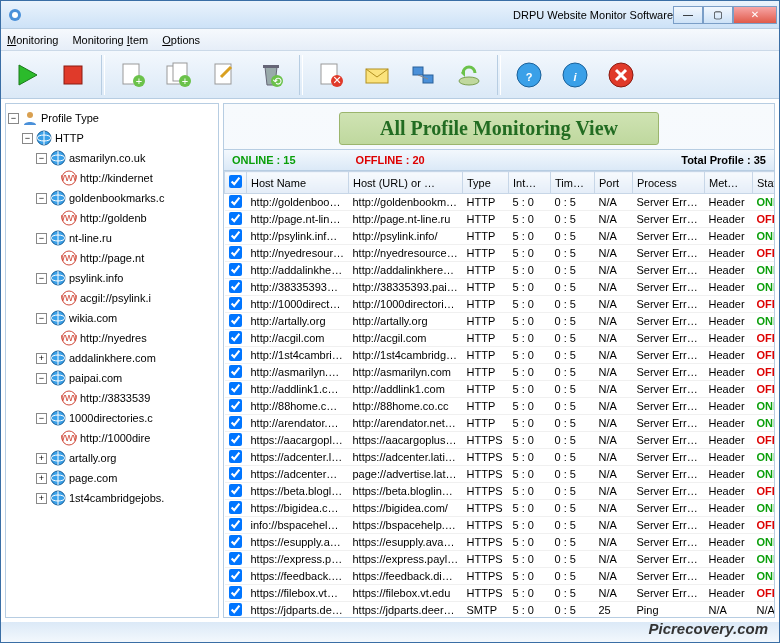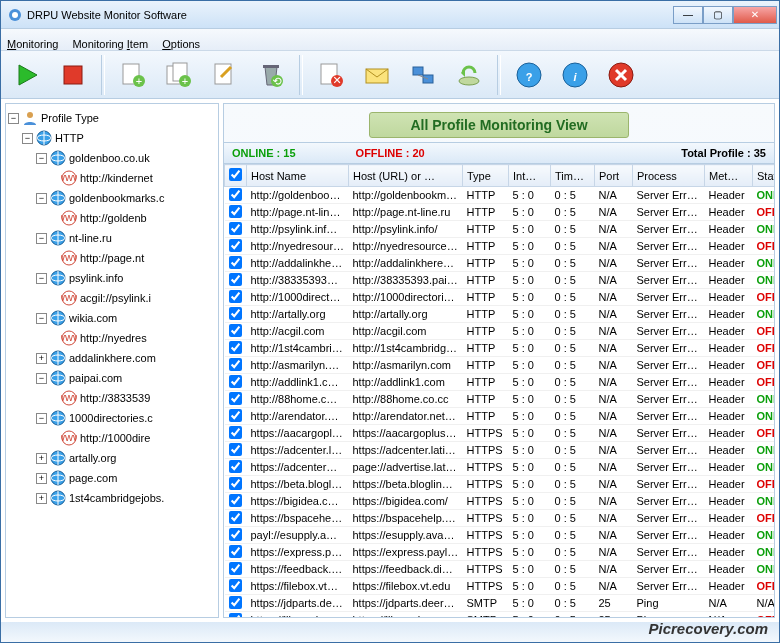--- a/index.html
+++ b/index.html
@@ -1,38 +1,38 @@
 <!DOCTYPE html>
 <html><head>
 <meta charset="utf-8">
 <style>
 * { box-sizing: border-box; margin: 0; padding: 0; font-family: "Segoe UI", Tahoma, sans-serif; font-size: 11px; }
 body { background: #fff; }
 .window { width: 780px; height: 643px; border: 1px solid #3a6ea5; background: #fff; display: flex; flex-direction: column; }
-.titlebar { height: 28px; background: linear-gradient(#eaf3fc, #cde2f7); display: flex; align-items: center; padding: 0 2px 0 6px; border-bottom: 1px solid #b7cde2; }
+.titlebar { height: 28px; background: linear-gradient(#eaf3fc, #cde2f7); display: flex; align-items: center; padding: 0 2px 0 6px; border-bottom: 1px solid #b7cde2; text-align: right; }
 .titlebar .icon { width: 16px; height: 16px; margin-right: 4px; }
 .titlebar .title { flex: 1; color: #000; }
 .winbtns { display: flex; gap: 0; }
 .winbtn { width: 30px; height: 18px; border: 1px solid #7a9ec7; background: linear-gradient(#f2f7fd,#cde2f7); display: flex; align-items: center; justify-content: center; font-size: 10px; }
 .winbtn.close { background: linear-gradient(#f7a6a6,#e05a4a); color: #fff; width: 44px; }
-.menubar { height: 22px; background: linear-gradient(#f6f9fd,#e6eef8); display: flex; align-items: flex-end; padding: 0 6px; gap: 14px; border-bottom: 1px solid #cbd9e8; }
+.menubar { height: 22px; background: linear-gradient(#f6f9fd,#e6eef8); display: flex; align-items: center; padding: 0 6px; gap: 14px; border-bottom: 1px solid #cbd9e8; }
 .menubar span { cursor: default; }
 .menubar span u { text-decoration: underline; }
 .toolbar { height: 48px; background: linear-gradient(#f3f8fd,#dbe9f7); display: flex; align-items: center; padding: 0 8px; gap: 10px; border-bottom: 1px solid #b7cde2; }
 .tb-sep { width: 4px; height: 40px; border-left: 1px solid #b7cde2; border-right: 1px solid #fff; }
 .tb-btn { width: 36px; height: 36px; border: 1px solid transparent; border-radius: 4px; display: flex; align-items: center; justify-content: center; }
 .content { flex: 1; display: flex; min-height: 0; }
 .tree { width: 214px; background: #fff; border: 1px solid #b7cde2; margin: 4px 2px 4px 4px; overflow: hidden; }
 .tree-inner { padding: 4px 2px; }
 .tree-node { display: flex; align-items: center; height: 20px; gap: 3px; white-space: nowrap; }
 .expander { width: 11px; height: 11px; border: 1px solid #888; font-size: 9px; line-height: 8px; display: flex; align-items: center; justify-content: center; background: #fff; }
 .dotline { width: 8px; flex-shrink: 0; }
 .tree-icon { width: 16px; height: 16px; display: inline-flex; align-items: center; justify-content: center; flex-shrink: 0; }
 .main { flex: 1; margin: 4px 4px 4px 2px; border: 1px solid #b7cde2; display: flex; flex-direction: column; background: linear-gradient(#f7fafd,#eef5fc); min-width: 0; }
-.view-title { background: linear-gradient(#cfe3b3,#bfd89e); border: 1px solid #9bb56d; margin: 8px auto 4px; padding: 4px 40px; font-size: 14px; font-weight: 700; color: #226c22; border-radius: 3px; width: fit-content; }
+.view-title { background: linear-gradient(#cfe3b3,#bfd89e); border: 1px solid #9bb56d; margin: 8px auto 4px; padding: 4px 40px; font-size: 20px; font-weight: 700; color: #226c22; border-radius: 3px; width: fit-content; font-family: Liberation Serif, serif; }
 .statusbar { height: 22px; background: linear-gradient(#f3f8fd,#dbe9f7); border-top: 1px solid #b7cde2; border-bottom: 1px solid #b7cde2; display: flex; align-items: center; padding: 0 8px; font-weight: 700; }
 .statusbar .online { color: #0a9f0a; text-align: center; }
 .statusbar .offline { color: #d00; margin-left: 60px; }
 .statusbar .total { margin-left: auto; color: #000; }
 .grid { flex: 1; overflow: hidden; background: #fff; }
 .grid table { border-collapse: collapse; width: 100%; table-layout: fixed; }
 .grid th { background: linear-gradient(#f7fafd,#e4edf8); border: 1px solid #c7d6e7; padding: 3px 4px; text-align: left; font-weight: 400; white-space: nowrap; overflow: hidden; }
 .grid td { border-bottom: 1px solid #f0f0f0; padding: 0 4px; height: 17px; white-space: nowrap; overflow: hidden; text-overflow: ellipsis; }
 .grid td.check { text-align: center; }
 .st-on { color: #0a9f0a; font-weight: 700; }
@@ -185,21 +185,21 @@
           </div>
           <div class="tree-node" style="padding-left: 28px;">
             <span class="expander">−</span>
             <span class="tree-icon">
               <svg width="16" height="16">
                 <circle cx="8" cy="8" r="7" fill="#3aa0e8" stroke="#1a6099"></circle>
                 <ellipse cx="8" cy="8" rx="7" ry="3" fill="none" stroke="#fff"></ellipse>
                 <line x1="8" y1="1" x2="8" y2="15" stroke="#fff"></line>
               </svg>
             </span>
-            <span>goldenboo.co.uk</span>
+            <span>asmarilyn.co.uk</span>
           </div>
           <div class="tree-node" style="padding-left: 42px;">
             <span class="dotline"></span>
             <span class="tree-icon">
               <svg width="16" height="16">
                 <circle cx="8" cy="8" r="7" fill="#fff" stroke="#d04a3a"></circle>
                 <text x="8" y="11" font-size="6" fill="#d04a3a" text-anchor="middle">www</text>
               </svg>
             </span>
             <span>http://kindernet</span>
@@ -636,33 +636,33 @@
                 <td>HTTPS</td>
                 <td>5 : 0</td>
                 <td>0 : 5</td>
                 <td>N/A</td>
                 <td>Server Erro…</td>
                 <td>Header</td>
                 <td class="st-on">ONLI</td>
               </tr>
               <tr>
                 <td class="check"><input type="checkbox" checked="" style=""></td>
-                <td>https://bspacehel…</td>
+                <td>info://bspacehel…</td>
                 <td>https://bspacehelp.…</td>
                 <td>HTTPS</td>
                 <td>5 : 0</td>
                 <td>0 : 5</td>
                 <td>N/A</td>
                 <td>Server Erro…</td>
                 <td>Header</td>
                 <td class="st-off">OFFL</td>
               </tr>
               <tr>
                 <td class="check"><input type="checkbox" checked="" style=""></td>
-                <td>payl://esupply.a…</td>
+                <td>https://esupply.a…</td>
                 <td>https://esupply.ava…</td>
                 <td>HTTPS</td>
                 <td>5 : 0</td>
                 <td>0 : 5</td>
                 <td>N/A</td>
                 <td>Server Erro…</td>
                 <td>Header</td>
                 <td class="st-on">ONLI</td>
               </tr>
               <tr>

